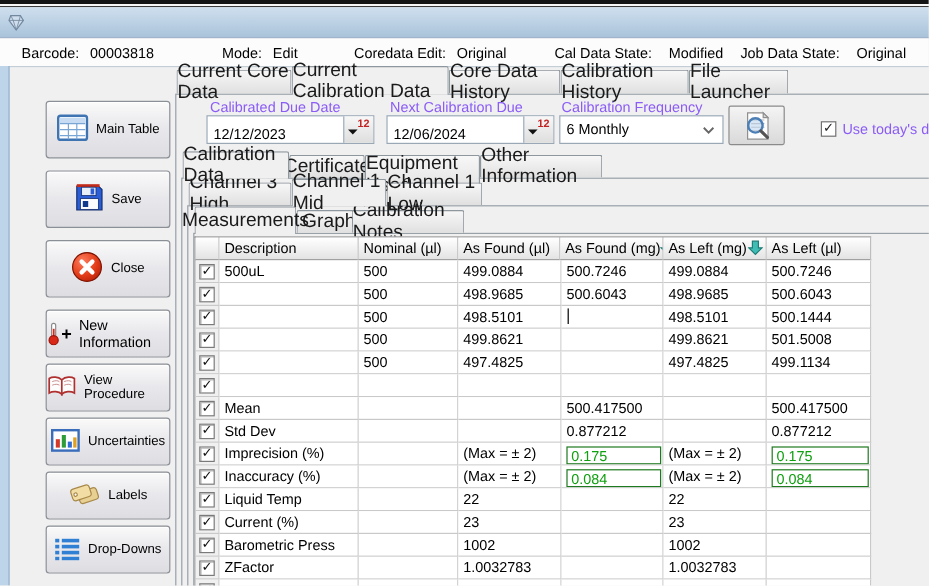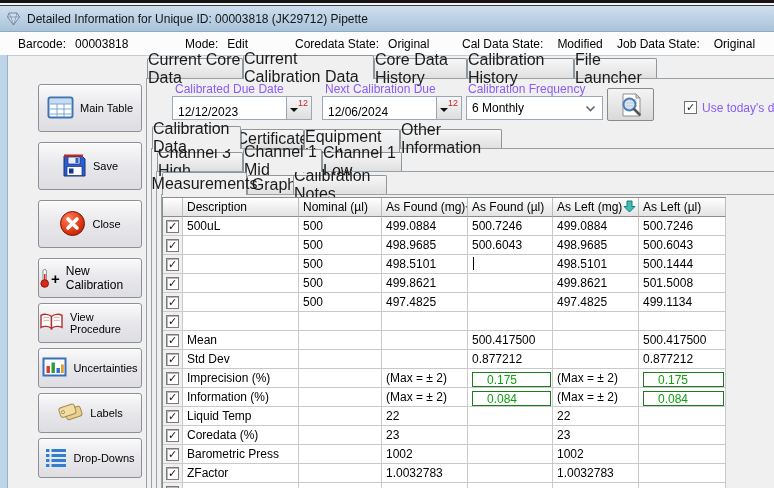--- a/index.html
+++ b/index.html
@@ -36,21 +36,21 @@
   .tab{position:absolute;box-sizing:border-box;border:1px solid #8f979e;border-bottom:none;
     border-radius:2px 2px 0 0;background:linear-gradient(#f7f7f7,#e0e0e0);
     display:flex;align-items:center;justify-content:center;font-size:16px;color:#1a1a1a;z-index:3;}
   .tab.active{background:#f0f0f0;z-index:6;}
   
   .lbl{position:absolute;font-size:12px;color:#8b5cf6;z-index:7;}
   .inputbox{position:absolute;box-sizing:border-box;height:24px;background:#fff;
     border:1px solid #9aa8b6;display:flex;align-items:flex-end;padding-left:5px;z-index:7;}
   .calbtn{margin-left:auto;width:24px;height:100%;border-left:1px solid #9aa8b6;
     background:linear-gradient(#f7f7f7,#dedede);position:relative;}
-  .calbtn b{position:absolute;right:3px;top:1px;color:#c32222;font-size:9px;font-weight:normal;}
+  .calbtn b{position:absolute;right:3px;top:1px;color:#c32222;font-size:9px;font-weight:bold;}
   .calbtn i{position:absolute;left:3px;bottom:3px;width:0;height:0;
     border:4px solid transparent;border-top-color:#111;}
   .combo{position:absolute;box-sizing:border-box;height:24px;background:#fff;
     border:1px solid #9aa8b6;display:flex;align-items:center;padding-left:5px;z-index:7;}
   .combo svg{margin-left:auto;margin-right:6px;}
   .toolbtn{position:absolute;box-sizing:border-box;border:1px solid #8a8a8a;border-radius:2px;
     background:linear-gradient(#f4f4f4,#d9d9d9);display:flex;align-items:center;justify-content:center;z-index:7;}
   .chk{position:absolute;width:13px;height:13px;box-sizing:border-box;border:1px solid #707070;
     background:#fff;font-size:11px;line-height:11px;text-align:center;font-weight:bold;color:#222;z-index:7;}
   
@@ -63,47 +63,46 @@
   .c0{width:116px}.c1{width:83px}.c2{width:86px}.c3{width:85px}.c4{width:86px}.c5{width:87px}
   .hrow{display:flex;height:19px;}
   .hcell{box-sizing:border-box;border-right:1px solid #bdbdbd;border-bottom:1px solid #8c8c8c;
     background:linear-gradient(#ffffff,#e3e3e3);font-size:12px;padding:2px 2px 0 4px;
     display:flex;align-items:flex-start;white-space:nowrap;overflow:hidden;}
   .hcell svg{margin-left:auto;flex:none;}
   .gcb{width:13px;height:13px;box-sizing:border-box;border:1px solid #7a7a7a;
     box-shadow:inset 1px 1px 0 #b9b9b9;background:#fff;font-size:11px;line-height:11px;
     text-align:center;font-weight:bold;color:#111;}
   .greenbox{margin:1px 1px 0 0;border:1px solid #1e7a1e;color:#0fa00f;background:#fff;
-    height:15px;box-sizing:border-box;padding:1px 0 0 14px;font-size:12px;line-height:13px;}
+    height:15px;box-sizing:border-box;padding:1px 0 0 3px;font-size:12px;line-height:13px;}
   .caret{display:inline-block;width:1px;height:13px;background:#000;margin-left:1px;vertical-align:-2px;}
 </style>
 </head>
 <body>
 
 <div class="topstrip"></div>
 <div class="titlebar">
   <span class="ticon">
     <svg width="15" height="14" viewBox="0 0 15 14">
         <polygon points="3,1 11,1 13.5,5 7.5,13 1.5,5" fill="#cfdded" stroke="#72889f" stroke-width="1"></polygon>
         <path d="M1.5 5 h12 M7.5 13 L5 5 M7.5 13 L10 5 M3 1 L5 5 M11 1 L10 5" stroke="#72889f" stroke-width="0.7" fill="none"></path>
       </svg>
   </span>
-  <span class="titletext">Detailed Information for Unique ID: 00003818  (JK29712)  Pipette</span>
 </div>
 <div class="statusbar">
   <span class="sitem" style="left:18px">
       <span>Barcode:</span>
       <span class="v">00003818</span>
     </span>
   <span class="sitem" style="left:185px">
       <span>Mode:</span>
       <span class="v">Edit</span>
     </span>
   <span class="sitem" style="left:295px">
-      <span>Coredata State:</span>
+      <span>Coredata Edit:</span>
       <span class="v">Original</span>
     </span>
   <span class="sitem wide" style="left:462px">
       <span>Cal Data State:</span>
       <span class="v">Modified</span>
     </span>
   <span class="sitem wide" style="left:617px">
       <span>Job Data State:</span>
       <span class="v">Original</span>
     </span>
@@ -145,21 +144,21 @@
 </div>
 <div class="sbtn" style="top:258px;height:40px;font-size:12px">
   <span style="display:flex;align-items:center;">
       <svg width="11" height="20" viewBox="0 0 11 20">
         <rect x="4" y="1.5" width="3.4" height="12" rx="1.6" fill="#fff" stroke="#8a8a8a"></rect>
         <rect x="5" y="6" width="1.5" height="8" fill="#d92818"></rect>
         <circle cx="5.7" cy="15.5" r="3.8" fill="#d92818" stroke="#9c1206"></circle>
       </svg>
       <b style="font-size:15px;margin-left:1px;">+</b>
     </span>
-  <span>New Calibration</span>
+  <span>New Information</span>
 </div>
 <div class="sbtn" style="top:303px;height:40px">
   <span><svg width="25" height="18" viewBox="0 0 25 18">
         <path d="M12.5 3.5 C9.5 0.8 4.5 0.8 2 2.4 V14.5 C5 12.8 10 13 12.5 15.5 Z" fill="#fdfdfd" stroke="#b03030" stroke-width="1.4"></path>
         <path d="M12.5 3.5 C15.5 0.8 20.5 0.8 23 2.4 V14.5 C20 12.8 15 13 12.5 15.5 Z" fill="#fdfdfd" stroke="#b03030" stroke-width="1.4"></path>
         <path d="M4.5 5 c2.5-1 4.5-1 6 0 M4.5 8 c2.5-1 4.5-1 6 0 M14.5 5 c2.5-1 4.5-1 6 0 M14.5 8 c2.5-1 4.5-1 6 0" stroke="#c98a8a" stroke-width="0.8" fill="none"></path>
       </svg></span>
   <span>View Procedure</span>
 </div>
 <div class="sbtn" style="top:348px;height:40px">
@@ -258,28 +257,28 @@
 
 <div id="grid">
   <div class="hrow">
     <div class="hcell ind"></div>
     <div class="hcell c0">
         <span>Description</span>
       </div>
     <div class="hcell c1">
         <span>Nominal (µl)</span>
       </div>
+    <div class="hcell c3">
+        <span>As Found (µl)</span>
+      </div>
     <div class="hcell c2">
         <span>As Found (mg)</span>
         <svg width="13" height="13" viewBox="0 0 13 13">
           <path d="M4 1 h5 v5.5 h3 L6.5 12 1 6.5 h3 Z" fill="#3fbcb4" stroke="#1f7d77"></path>
         </svg>
-      </div>
-    <div class="hcell c3">
-        <span>As Found (µl)</span>
       </div>
     <div class="hcell c4">
         <span>As Left (mg)</span>
         <svg width="13" height="13" viewBox="0 0 13 13">
           <path d="M4 1 h5 v5.5 h3 L6.5 12 1 6.5 h3 Z" fill="#3fbcb4" stroke="#1f7d77"></path>
         </svg>
       </div>
     <div class="hcell c5">
         <span>As Left (µl)</span>
       </div>
@@ -385,21 +384,21 @@
         </div>
         <div class="cell c4">(Max = ± 2)</div>
         <div class="cell c5">
           <div class="greenbox">0.175</div>
         </div>
       </div>
       <div class="grow">
         <div class="cell ind">
           <div class="gcb">✓</div>
         </div>
-        <div class="cell c0">Information (%)</div>
+        <div class="cell c0">Inaccuracy (%)</div>
         <div class="cell c1"></div>
         <div class="cell c2">(Max = ± 2)</div>
         <div class="cell c3">
           <div class="greenbox">0.084</div>
         </div>
         <div class="cell c4">(Max = ± 2)</div>
         <div class="cell c5">
           <div class="greenbox">0.084</div>
         </div>
       </div>
@@ -411,21 +410,21 @@
         <div class="cell c1"></div>
         <div class="cell c2">22</div>
         <div class="cell c3"></div>
         <div class="cell c4">22</div>
         <div class="cell c5"></div>
       </div>
       <div class="grow">
         <div class="cell ind">
           <div class="gcb">✓</div>
         </div>
-        <div class="cell c0">Coredata (%)</div>
+        <div class="cell c0">Current (%)</div>
         <div class="cell c1"></div>
         <div class="cell c2">23</div>
         <div class="cell c3"></div>
         <div class="cell c4">23</div>
         <div class="cell c5"></div>
       </div>
       <div class="grow">
         <div class="cell ind">
           <div class="gcb">✓</div>
         </div>

